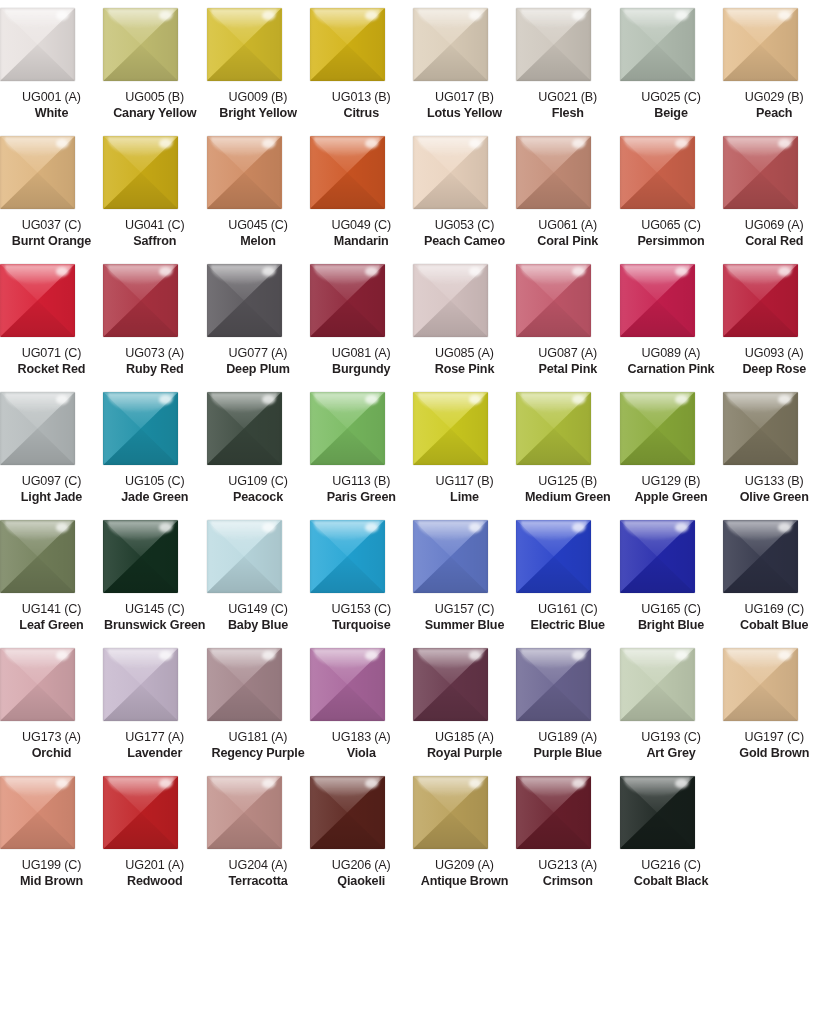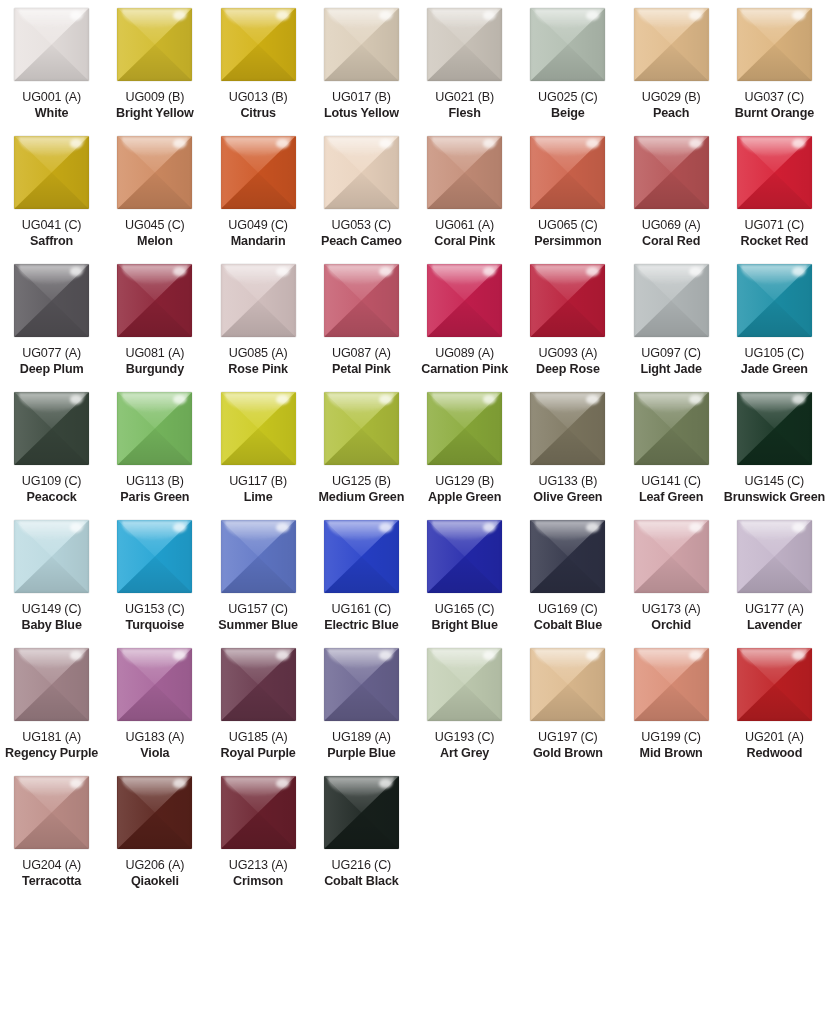--- a/index.html
+++ b/index.html
@@ -20,21 +20,21 @@
     display: grid;
     grid-template-columns: repeat(8, 103.25px);
     grid-auto-rows: 128px;
     width: 826px;
   }
 
   .swatch-cell {
     position: relative;
     display: flex;
     flex-direction: column;
-    align-items: center;
+    align-items: flex-start;
     padding-top: 8px;
   }
 
   .chip-wrap {
     width: 75px;
     height: 73px;
     position: relative;
   }
 
   
@@ -129,20 +129,38 @@
         </div>
       </div>
       <div class="caption">
         <span class="code">UG001 (A)</span>
         <span class="nm">White</span>
       </div>
     </div>
     <div class="swatch-cell">
       <div class="chip-wrap">
         <div class="chip">
+          <div class="base" style="background: rgb(197, 193, 115);"></div>
+          <div class="facet f-top"></div>
+          <div class="facet f-left"></div>
+          <div class="facet f-right"></div>
+          <div class="facet f-bottom"></div>
+          <div class="gloss"></div>
+          <div class="gloss-spot"></div>
+          <div class="edge"></div>
+        </div>
+      </div>
+      <div class="caption">
+        <span class="code">UG005 (B)</span>
+        <span class="nm">Canary Yellow</span>
+      </div>
+    </div>
+    <div class="swatch-cell">
+      <div class="chip-wrap">
+        <div class="chip">
           <div class="base" style="background: rgb(212, 189, 43);"></div>
           <div class="facet f-top"></div>
           <div class="facet f-left"></div>
           <div class="facet f-right"></div>
           <div class="facet f-bottom"></div>
           <div class="gloss"></div>
           <div class="gloss-spot"></div>
           <div class="edge"></div>
         </div>
       </div>
@@ -399,20 +417,38 @@
         </div>
       </div>
       <div class="caption">
         <span class="code">UG071 (C)</span>
         <span class="nm">Rocket Red</span>
       </div>
     </div>
     <div class="swatch-cell">
       <div class="chip-wrap">
         <div class="chip">
+          <div class="base" style="background: rgb(172, 50, 65);"></div>
+          <div class="facet f-top"></div>
+          <div class="facet f-left"></div>
+          <div class="facet f-right"></div>
+          <div class="facet f-bottom"></div>
+          <div class="gloss"></div>
+          <div class="gloss-spot"></div>
+          <div class="edge"></div>
+        </div>
+      </div>
+      <div class="caption">
+        <span class="code">UG073 (A)</span>
+        <span class="nm">Ruby Red</span>
+      </div>
+    </div>
+    <div class="swatch-cell">
+      <div class="chip-wrap">
+        <div class="chip">
           <div class="base" style="background: rgb(88, 85, 90);"></div>
           <div class="facet f-top"></div>
           <div class="facet f-left"></div>
           <div class="facet f-right"></div>
           <div class="facet f-bottom"></div>
           <div class="gloss"></div>
           <div class="gloss-spot"></div>
           <div class="edge"></div>
         </div>
       </div>
@@ -1006,20 +1042,38 @@
           <div class="facet f-right"></div>
           <div class="facet f-bottom"></div>
           <div class="gloss"></div>
           <div class="gloss-spot"></div>
           <div class="edge"></div>
         </div>
       </div>
       <div class="caption">
         <span class="code">UG206 (A)</span>
         <span class="nm">Qiaokeli</span>
+      </div>
+    </div>
+    <div class="swatch-cell">
+      <div class="chip-wrap">
+        <div class="chip">
+          <div class="base" style="background: rgb(187, 161, 89);"></div>
+          <div class="facet f-top"></div>
+          <div class="facet f-left"></div>
+          <div class="facet f-right"></div>
+          <div class="facet f-bottom"></div>
+          <div class="gloss"></div>
+          <div class="gloss-spot"></div>
+          <div class="edge"></div>
+        </div>
+      </div>
+      <div class="caption">
+        <span class="code">UG209 (A)</span>
+        <span class="nm">Antique Brown</span>
       </div>
     </div>
     <div class="swatch-cell">
       <div class="chip-wrap">
         <div class="chip">
           <div class="base" style="background: rgb(106, 31, 44);"></div>
           <div class="facet f-top"></div>
           <div class="facet f-left"></div>
           <div class="facet f-right"></div>
           <div class="facet f-bottom"></div>

